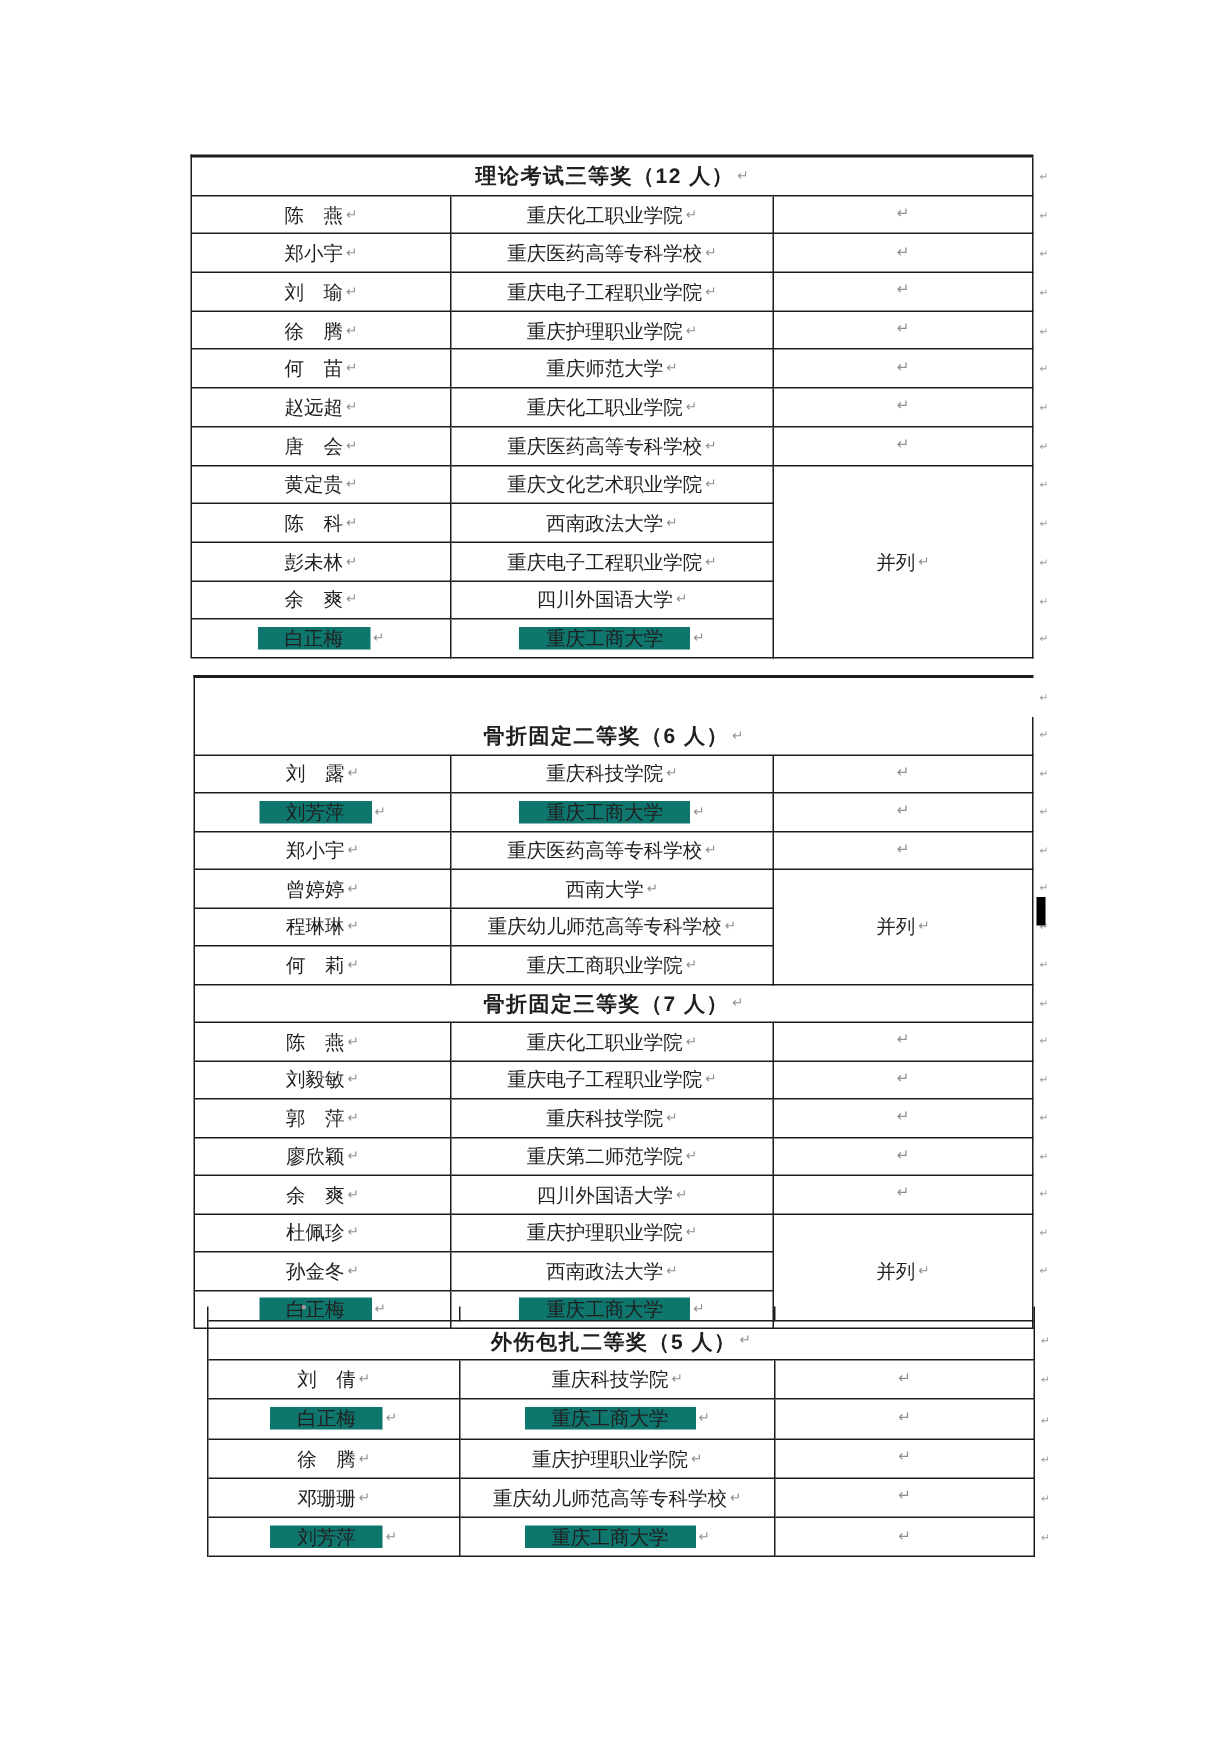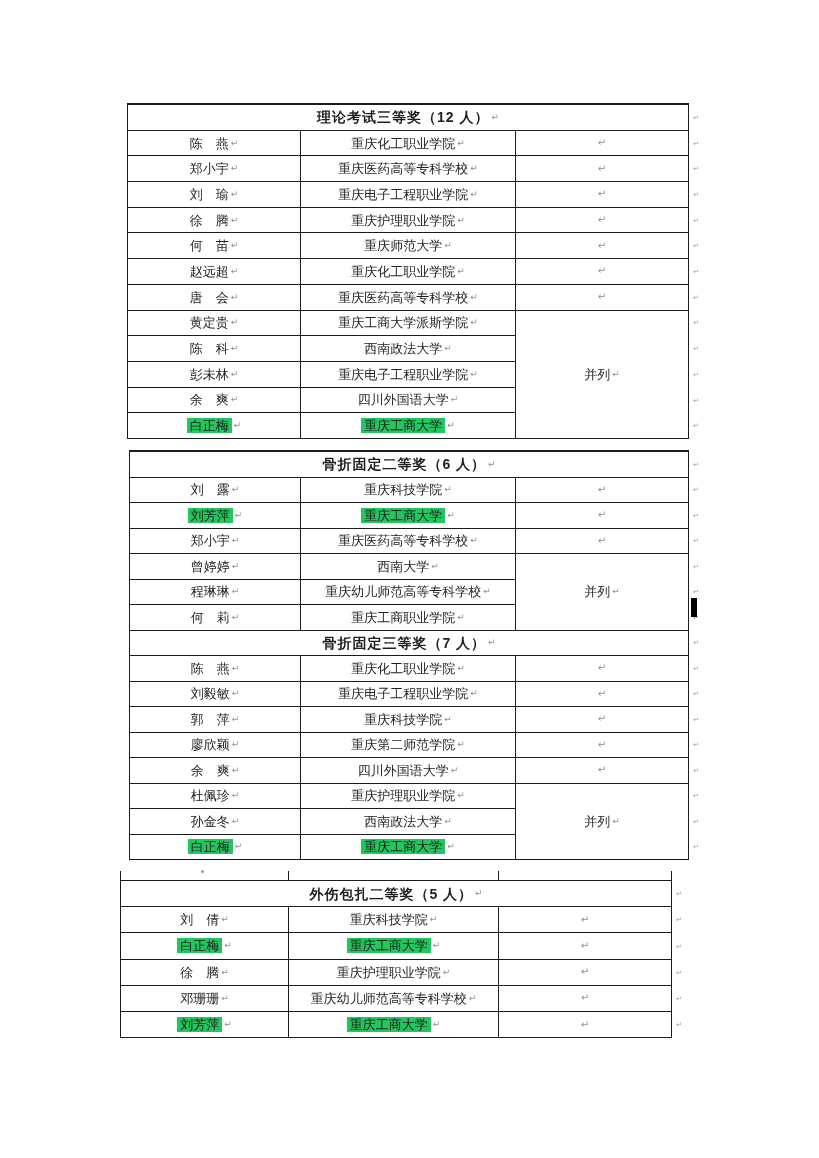--- a/index.html
+++ b/index.html
@@ -13,21 +13,21 @@
   .cell{
     box-sizing:border-box;
     border-right:1px solid #1c1c1c;
     border-bottom:1px solid #1c1c1c;
     display:flex;align-items:center;justify-content:center;
     font-size:13px;line-height:1;white-space:nowrap;overflow:visible;
   }
   .header-cell{grid-column:1/-1;font-weight:bold;font-size:14px;letter-spacing:1px;}
   .lead-row{display:grid;}
   .lead-cell{box-sizing:border-box;border-right:1px solid #1c1c1c;border-bottom:1px solid #1c1c1c;}
-  .hl{background:#22c55e;padding:1px 3px;}
+  .hl{background:#0f766e;padding:1px 18px;}
   .rm{color:#8f8f8f;font-size:9px;font-weight:normal;margin-left:2px;letter-spacing:0;}
   .rm-solo{color:#8f8f8f;font-size:10px;margin-left:0;}
   .row-end{position:absolute;font-size:7px;color:#9a9a9a;transform:translateY(-50%);}
   .black-bar{position:absolute;background:#000000;}
   .speck{position:absolute;background:#9a9a9a;border-radius:50%;}
 </style>
 </head>
 <body>
 
 <div id="page"></div>
@@ -113,21 +113,21 @@
         <span class="rm">↵</span>
       </div>
       <div class="cell">
         <span class="rm-solo">↵</span>
       </div>
       <div class="cell">
         <span>黄定贵</span>
         <span class="rm">↵</span>
       </div>
       <div class="cell">
-        <span>重庆工商大学派斯学院</span>
+        <span>重庆文化艺术职业学院</span>
         <span class="rm">↵</span>
       </div>
       <div class="cell" style="grid-row: span 5;">
         <span>并列</span>
         <span class="rm">↵</span>
       </div>
       <div class="cell">
         <span>陈　科</span>
         <span class="rm">↵</span>
       </div>
@@ -168,21 +168,21 @@
     <span class="row-end" style="left: 565px; top: 141.35px;">↵</span>
     <span class="row-end" style="left: 565px; top: 167.05px;">↵</span>
     <span class="row-end" style="left: 565px; top: 192.75px;">↵</span>
     <span class="row-end" style="left: 565px; top: 218.45px;">↵</span>
     <span class="row-end" style="left: 565px; top: 244.15px;">↵</span>
     <span class="row-end" style="left: 565px; top: 269.85px;">↵</span>
     <span class="row-end" style="left: 565px; top: 295.55px;">↵</span>
     <span class="row-end" style="left: 565px; top: 321.25px;">↵</span>
   </div>
 <div class="award-table" style="left: 129px; top: 450px; width: 559px; border-left: 1px solid rgb(28, 28, 28); border-top: 2px solid rgb(28, 28, 28);">
-    <div class="grid" style="grid-template-columns: 171px 215px 173px; grid-auto-rows: 25.5px;">
+    <div class="grid" style="grid-template-columns: 171px 215px 173px; grid-auto-rows: 25.5px; margin-top: 26px;">
       <div class="cell header-cell">
         <span>骨折固定二等奖（6 人）</span>
         <span class="rm">↵</span>
       </div>
       <div class="cell">
         <span>刘　露</span>
         <span class="rm">↵</span>
       </div>
       <div class="cell">
         <span>重庆科技学院</span>
@@ -339,21 +339,21 @@
     <span class="row-end" style="left: 563px; top: 191.25px;">↵</span>
     <span class="row-end" style="left: 563px; top: 216.75px;">↵</span>
     <span class="row-end" style="left: 563px; top: 242.25px;">↵</span>
     <span class="row-end" style="left: 563px; top: 267.75px;">↵</span>
     <span class="row-end" style="left: 563px; top: 293.25px;">↵</span>
     <span class="row-end" style="left: 563px; top: 318.75px;">↵</span>
     <span class="row-end" style="left: 563px; top: 344.25px;">↵</span>
     <span class="row-end" style="left: 563px; top: 369.75px;">↵</span>
     <span class="row-end" style="left: 563px; top: 395.25px;">↵</span>
   </div>
-<div class="award-table" style="left: 120px; top: 871px; width: 551px; border-left: 1px solid rgb(28, 28, 28);">
+<div class="award-table" style="left: 138px; top: 871px; width: 551px; border-left: 1px solid rgb(28, 28, 28);">
     <div class="lead-row" style="grid-template-columns: 168px 210px 173px; height: 10px;">
       <div class="lead-cell"></div>
       <div class="lead-cell"></div>
       <div class="lead-cell"></div>
     </div>
     <div class="grid" style="grid-template-columns: 168px 210px 173px; grid-auto-rows: 26.2px;">
       <div class="cell header-cell">
         <span>外伤包扎二等奖（5 人）</span>
         <span class="rm">↵</span>
       </div>

